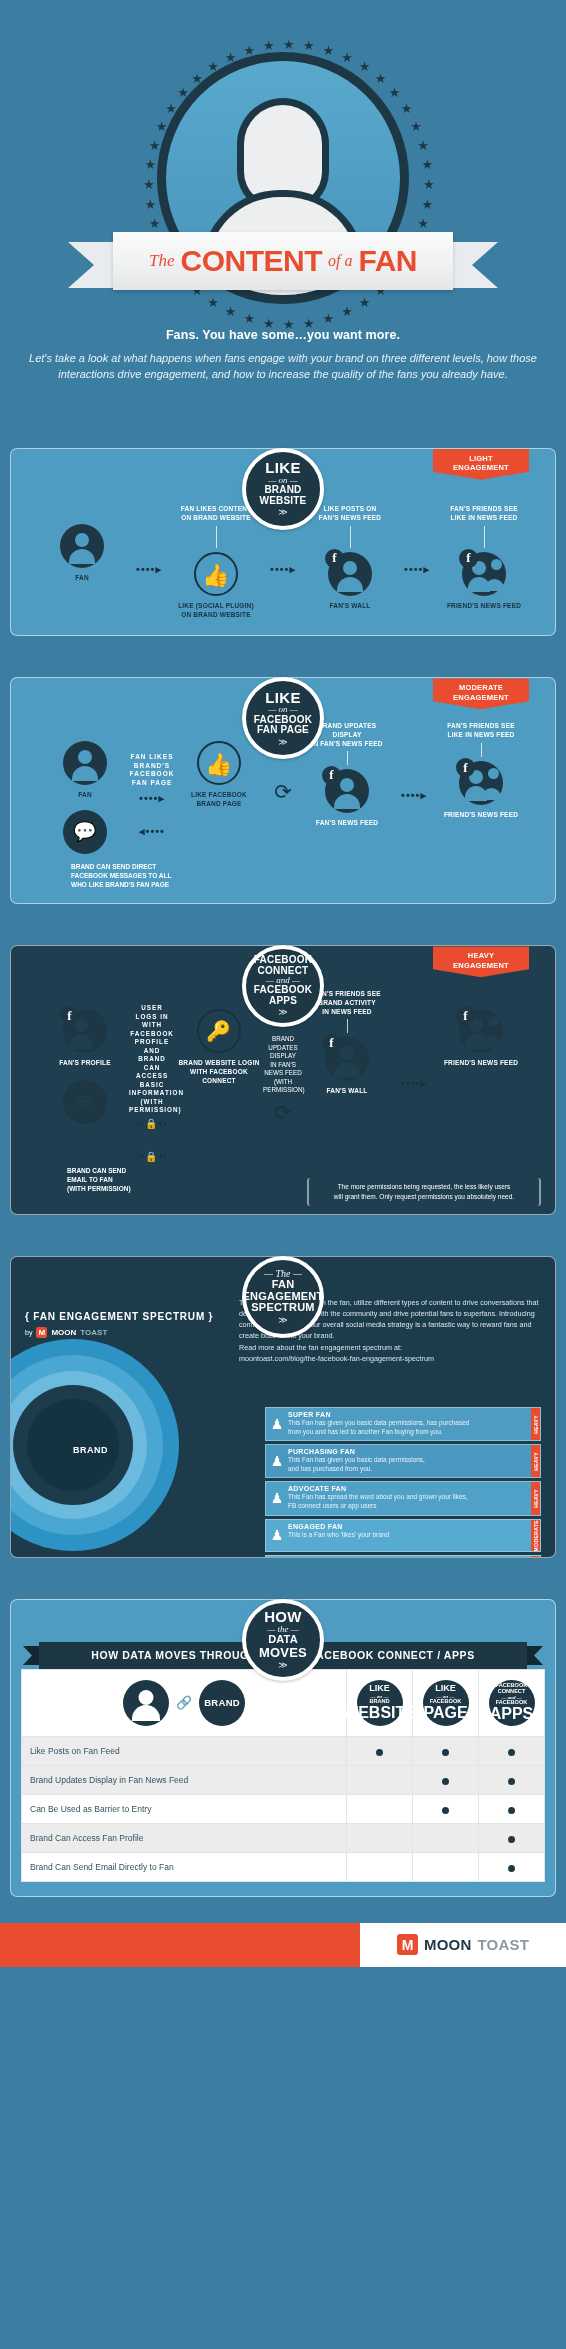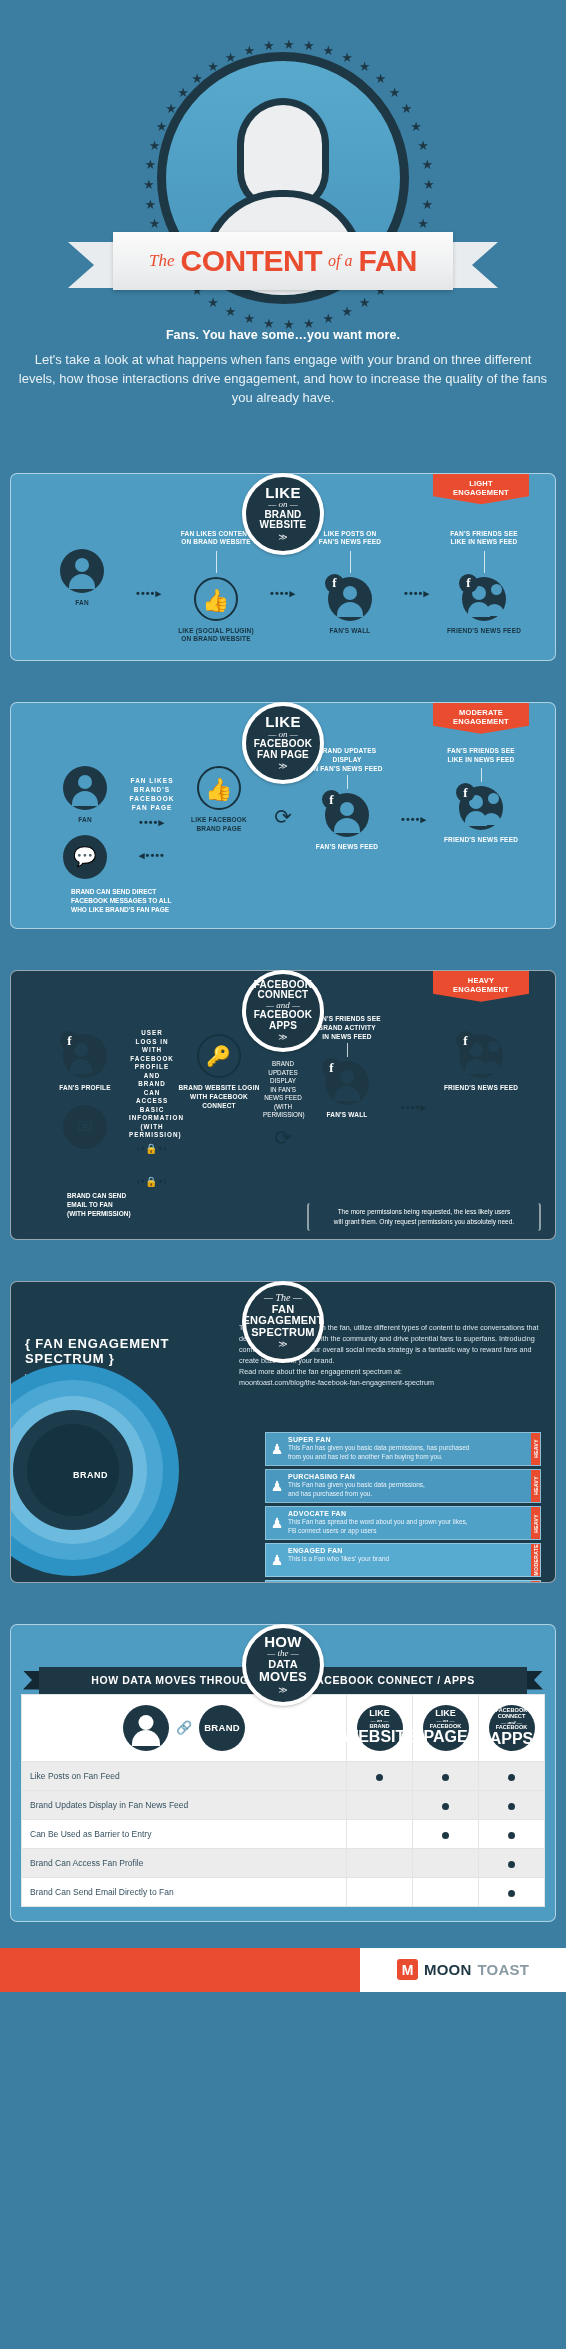--- a/index.html
+++ b/index.html
@@ -64,21 +64,21 @@
   }
   .r-the { color:#ea4c2f; font-family:"Liberation Serif", serif; font-style:italic;
            font-size:17px; margin-right:6px; }
   .r-big { color:#ea4c2f; font-weight:bold; font-size:30px; letter-spacing:-.5px; }
   .r-of  { color:#ea4c2f; font-family:"Liberation Serif", serif; font-style:italic;
            font-size:16px; margin:0 6px; }
 
   
   .intro { padding: 6px 18px 24px; text-align:center; }
   .intro h2 { font-size:12.5px; font-weight:bold; margin-bottom:9px; letter-spacing:.1px;}
-  .intro p { font-size:13px; line-height:1.45; color:#e8f1f6; }
+  .intro p { font-size:11px; line-height:1.45; color:#e8f1f6;font-style:italic; }
 
   
   .panel-block { position:relative; margin: 0 0 26px; }
   .medallion {
     position:absolute; left:50%; top:0; transform:translateX(-50%);
     width:82px; height:82px; border-radius:50%;
     background:#1e3744; border:4px solid #fff;
     display:flex; flex-direction:column; align-items:center; justify-content:center;
     z-index:6; text-align:center; line-height:1.05;
     box-shadow:0 1px 3px rgba(0,0,0,.25);
@@ -155,21 +155,21 @@
 
   .note {
     position:absolute; right:14px; bottom:8px; width:234px;
     font-size:6.5px; line-height:1.5; text-align:center; color:#fff;
     border-left:2px solid rgba(255,255,255,.5); border-right:2px solid rgba(255,255,255,.5);
     padding:4px 8px; border-radius:3px;
   }
 
   
   .spec-inner { padding:40px 14px 26px; position:relative; min-height:300px; }
-  .spec-head { font-size:13px; font-weight:bold; letter-spacing:.8px; color:#fff; }
+  .spec-head { font-size:10px; font-weight:bold; letter-spacing:.8px; color:#fff; }
   .spec-by { font-size:7px; margin-top:5px; display:flex; align-items:center; gap:4px; }
   .mt-logo-sq { width:11px; height:11px; background:#ea4c2f; border-radius:2px;
     display:inline-flex; align-items:center; justify-content:center; font-size:8px; font-weight:bold; }
   .spec-copy { font-size:7.2px; line-height:1.55; color:#dbe7ee; }
 
   .rings { position:absolute; left:8px; top:92px; width:190px; height:190px; }
   .ring { position:absolute; border-radius:50%; }
   .brandlabel {
     position:absolute; left:50%; top:50%; transform:translate(-50%,-50%);
     font-size:9px; font-weight:bold; color:#fff; letter-spacing:.5px;

